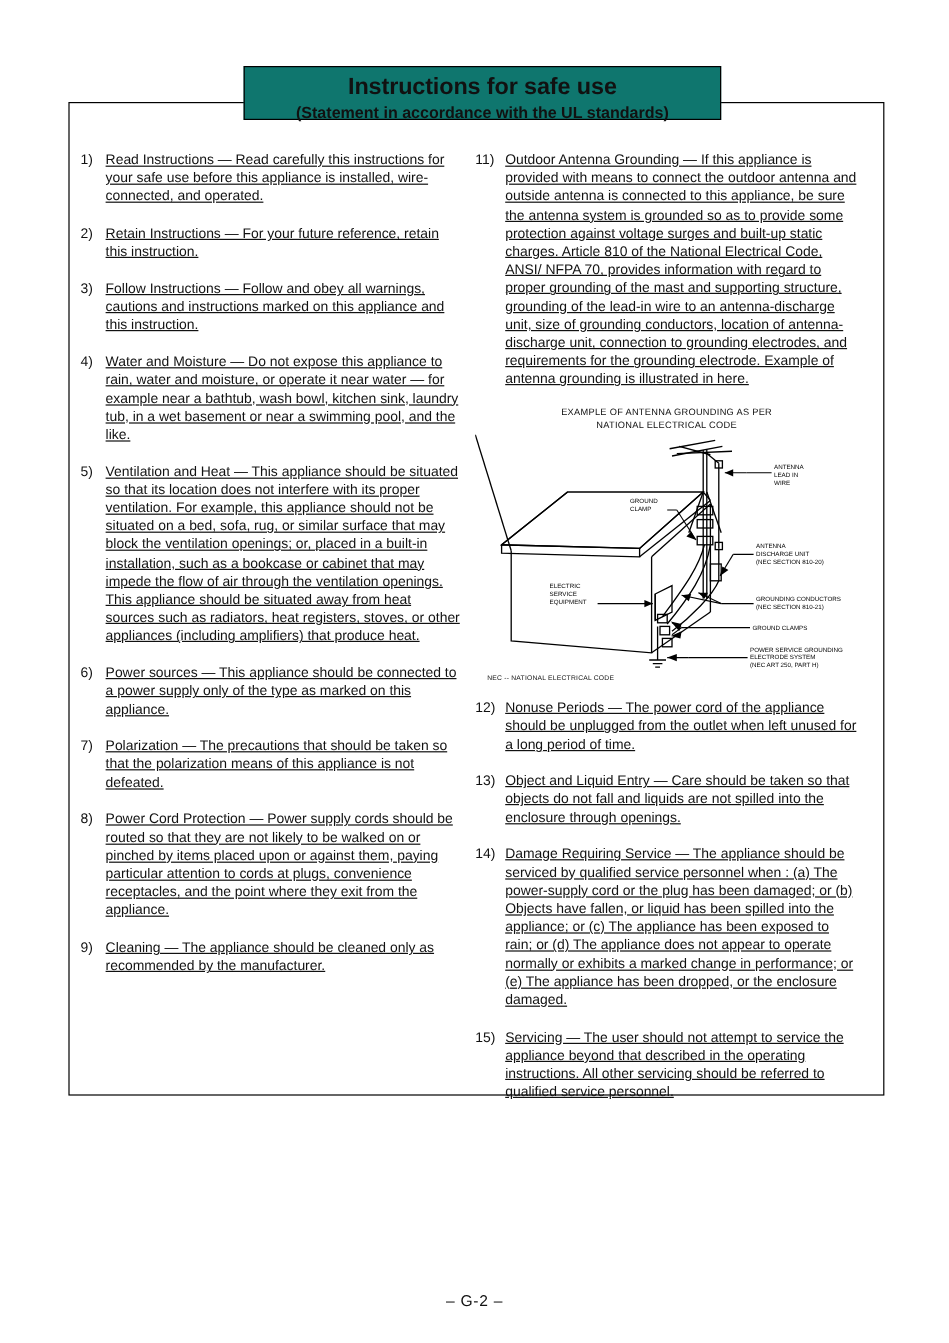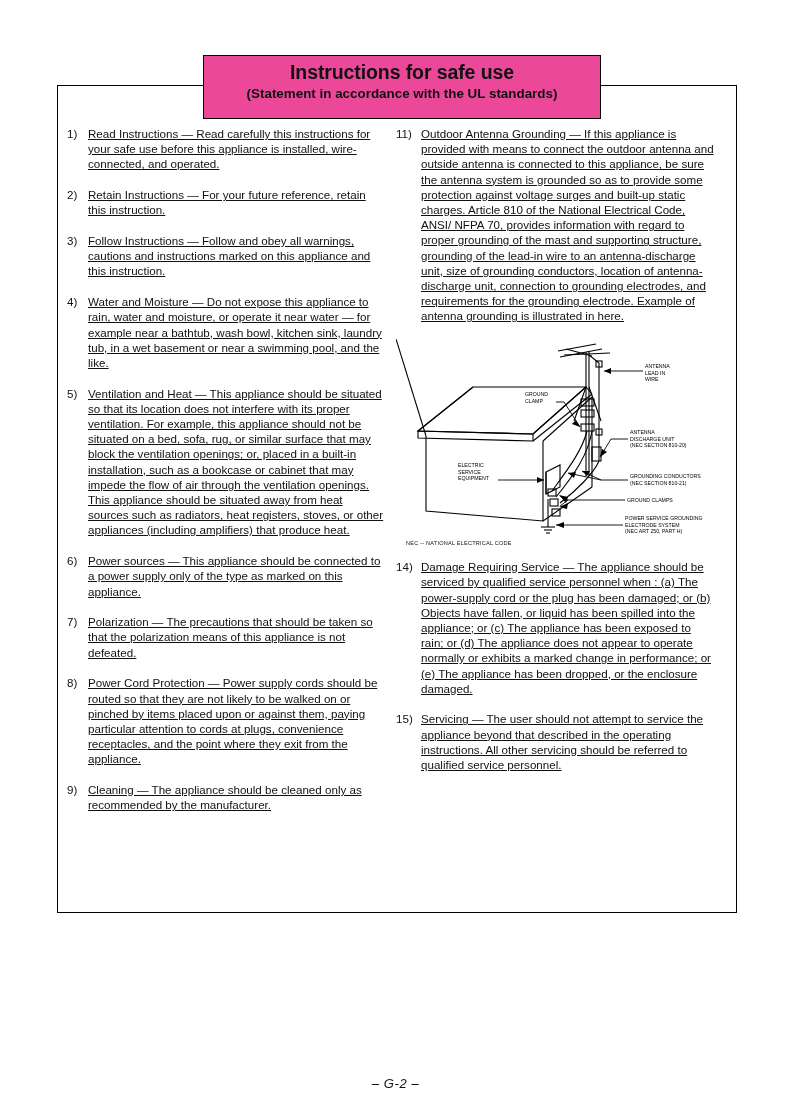--- a/index.html
+++ b/index.html
@@ -27,24 +27,24 @@
     box-sizing: border-box;
     background: #fff;
   }
 
   
   #title-box {
     position: absolute;
     left: 203px;
     top: 55px;
     width: 398px;
-    height: 64px;
+    height: 45px;
     border: 1.6px solid #000;
     box-sizing: border-box;
-    background: #ec4899;
+    background: #0f766e;
     z-index: 5;
     text-align: center;
   }
   #title-main {
     font-size: 19.5px;
     font-weight: bold;
     letter-spacing: -0.1px;
     margin-top: 4px;
     line-height: 24px;
   }
@@ -111,21 +111,20 @@
 
   
   #page-footer {
     position: absolute;
     left: 0;
     top: 1076px;
     width: 791px;
     text-align: center;
     font-size: 13px;
     letter-spacing: 0.6px;
-    font-style: italic;
   }
 </style>
 </head>
 <body>
 
 <div id="page-frame">
   <div id="columns">
 
     <div class="column" id="col-left">
         <div class="item">
@@ -168,20 +167,24 @@
 
     <div class="column" id="col-right">
       <div id="right-before">
           <div class="item wide-num">
             <div class="num">11)</div>
             <div class="body">Outdoor Antenna Grounding — If this appliance is provided with means to connect the outdoor antenna and outside antenna is connected to this appliance, be sure the antenna system is grounded so as to provide some protection against voltage surges and built-up static charges. Article 810 of the National Electrical Code, ANSI/ NFPA 70, provides information with regard to proper grounding of the mast and supporting structure, grounding of the lead-in wire to an antenna-discharge unit, size of grounding conductors, location of antenna-discharge unit, connection to grounding electrodes, and requirements for the grounding electrode. Example of antenna grounding is illustrated in here.</div>
           </div>
         </div>
 
       <div id="diagram-block">
+        <div id="diagram-caption">
+          <div>EXAMPLE OF ANTENNA GROUNDING AS PER</div>
+          <div>NATIONAL ELECTRICAL CODE</div>
+        </div>
 
         <div id="diagram-svg-wrap">
           <svg id="diagram-svg" viewBox="0 0 319 200" width="319" height="200" xmlns="http://www.w3.org/2000/svg">
             <g fill="none" stroke="#000" stroke-width="1.1" stroke-linecap="butt">
 
               <g stroke-width="1.2">
                 <line x1="162" y1="12" x2="200" y2="5"></line>
                 <line x1="164" y1="18" x2="206" y2="10"></line>
                 <line x1="168" y1="16" x2="214" y2="14"></line>
                 <line x1="170" y1="10" x2="196" y2="17"></line>
@@ -320,20 +323,28 @@
               <text x="229" y="194">(NEC ART 250, PART H)</text>
             </g>
           </svg>
         </div>
 
         <div id="diagram-footnote">NEC -- NATIONAL ELECTRICAL CODE</div>
       </div>
 
       <div id="right-after">
           <div class="item wide-num">
+            <div class="num">12)</div>
+            <div class="body">Nonuse Periods — The power cord of the appliance should be unplugged from the outlet when left unused for a long period of time.</div>
+          </div>
+          <div class="item wide-num">
+            <div class="num">13)</div>
+            <div class="body">Object and Liquid Entry — Care should be taken so that objects do not fall and liquids are not spilled into the enclosure through openings.</div>
+          </div>
+          <div class="item wide-num">
             <div class="num">14)</div>
             <div class="body">Damage Requiring Service — The appliance should be serviced by qualified service personnel when : (a) The power-supply cord or the plug has been damaged; or (b) Objects have fallen, or liquid has been spilled into the appliance; or (c) The appliance has been exposed to rain; or (d) The appliance does not appear to operate normally or exhibits a marked change in performance; or (e) The appliance has been dropped, or the enclosure damaged.</div>
           </div>
           <div class="item wide-num">
             <div class="num">15)</div>
             <div class="body">Servicing — The user should not attempt to service the appliance beyond that described in the operating instructions. All other servicing should be referred to qualified service personnel.</div>
           </div>
         </div>
     </div>
   </div>

